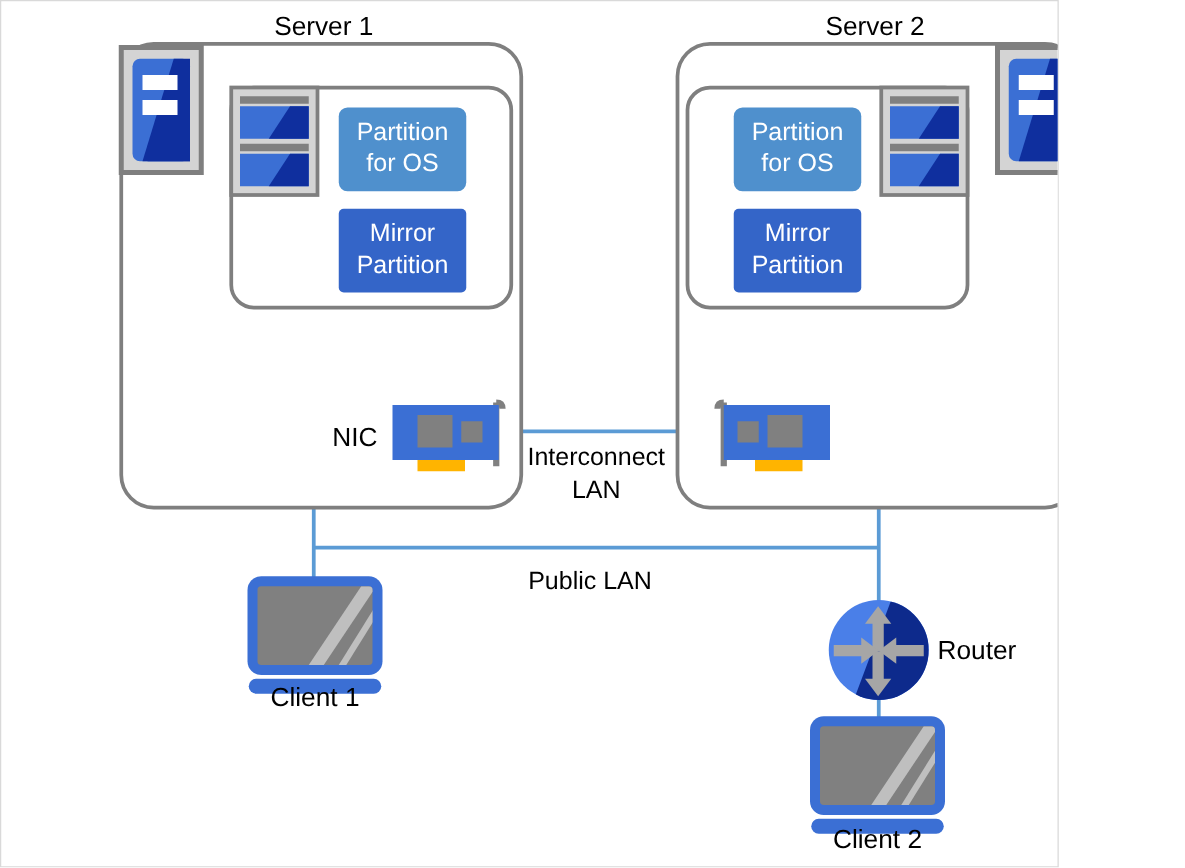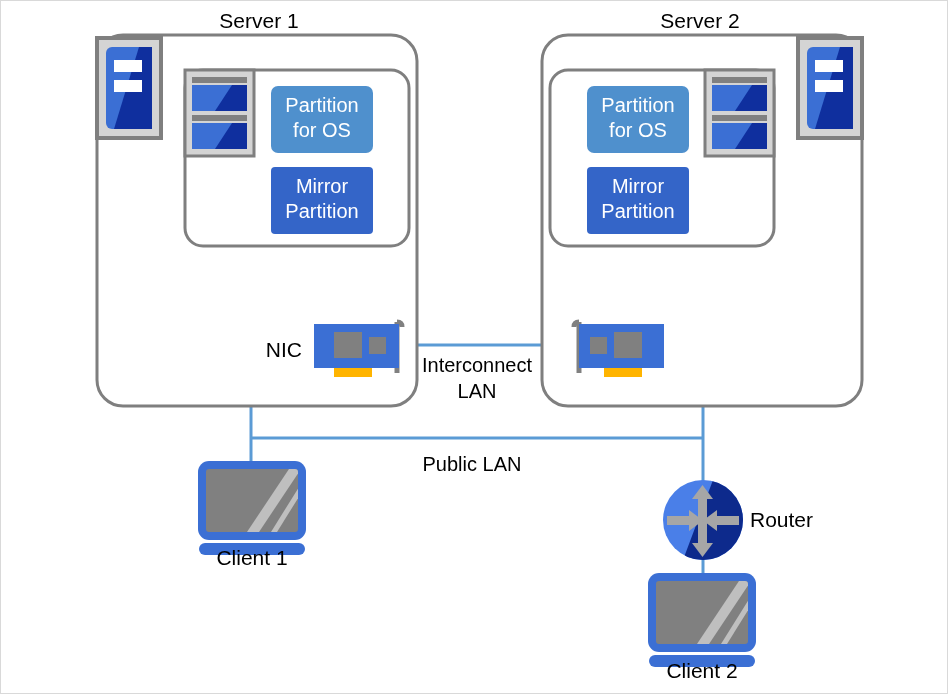--- a/index.html
+++ b/index.html
@@ -5,21 +5,21 @@
   html, body {
     margin: 0;
     padding: 0;
     background: #ffffff;
   }
   body {
     font-family: "Liberation Sans", sans-serif;
   }
   #canvas {
     position: relative;
-    width: 948px;
+    width: 847px;
     height: 694px;
     background: #ffffff;
     border: 1px solid #d9d9d9;
     box-sizing: border-box;
     overflow: hidden;
   }
   #diagram-svg {
     position: absolute;
     left: 0;
     top: 0;

